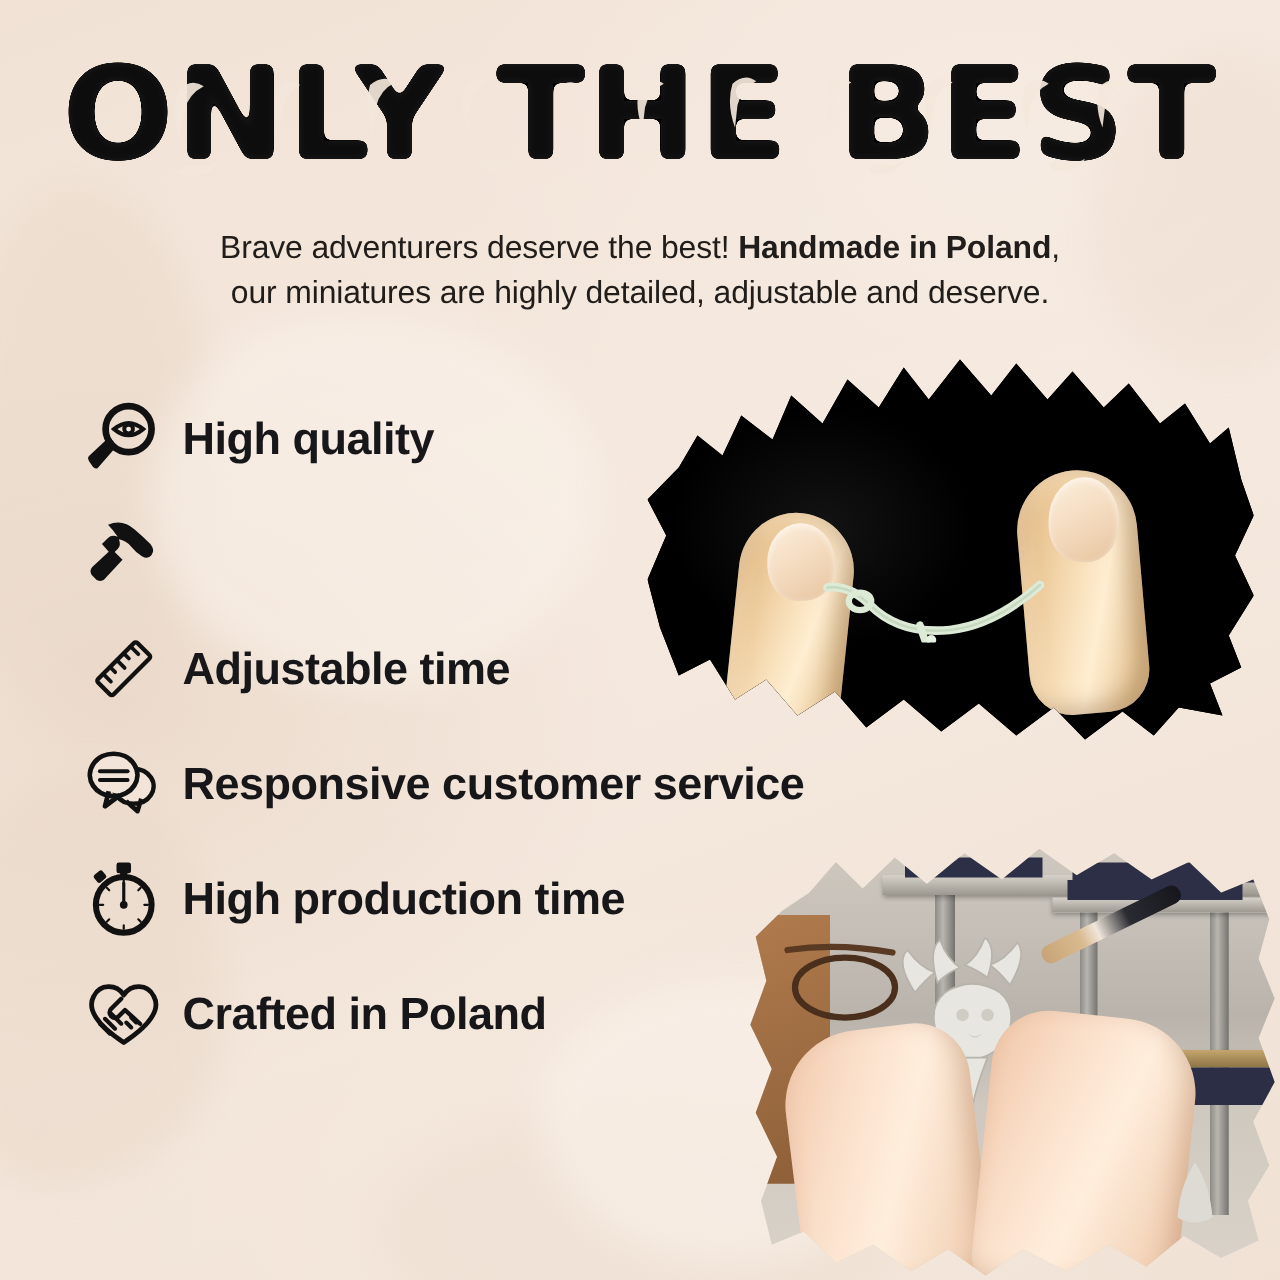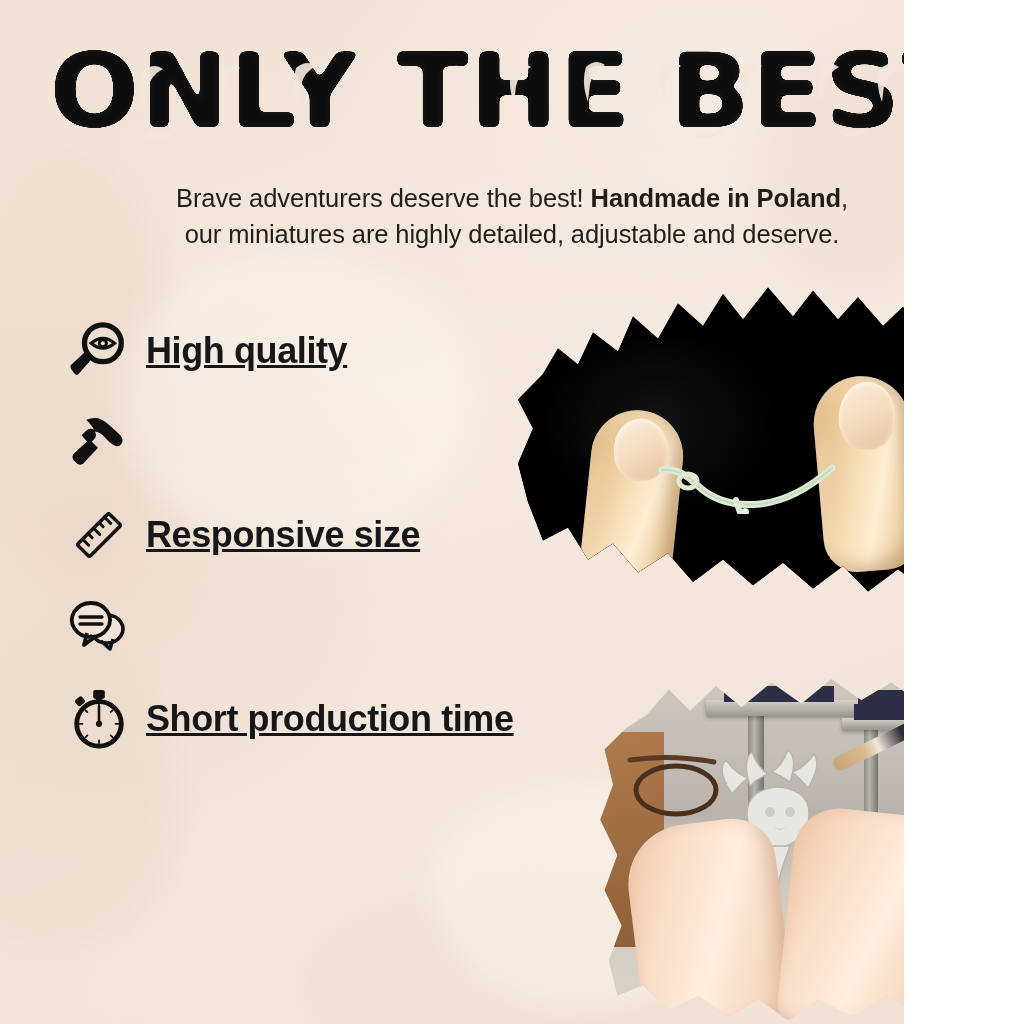--- a/index.html
+++ b/index.html
@@ -2,21 +2,21 @@
 <html><head>
 <meta charset="utf-8">
 <style>
   html, body {
     margin: 0;
     padding: 0;
     background: #ffffff;
   }
   .canvas {
     position: relative;
-    width: 904px;
+    width: 1024px;
     height: 1024px;
     overflow: hidden;
     background: #f2e4d8;
     font-family: "Liberation Sans", sans-serif;
   }
   
   .bg-base {
     position: absolute; inset: 0;
     background:
       radial-gradient(ellipse 60% 45% at 78% 12%, #f6ebe2 0%, rgba(246,235,226,0) 70%),
@@ -73,21 +73,20 @@
     justify-content: center;
   }
   .feature .ico svg { display: block; }
   .feature .flabel {
     font-size: 36px;
     font-weight: bold;
     color: #17171a;
     letter-spacing: -0.4px;
     white-space: nowrap;
     margin-left: 10px;
-    text-decoration: underline;
   }
 
   
   .photo {
     position: absolute;
     overflow: hidden;
   }
   .photo .inner { position: absolute; inset: 0; }
 
   
@@ -253,34 +252,35 @@
             <g stroke="#111" stroke-width="3.1" stroke-linecap="round">
               <line x1="17" y1="23" x2="17" y2="32"></line>
               <line x1="25" y1="23" x2="25" y2="29"></line>
               <line x1="33" y1="23" x2="33" y2="32"></line>
               <line x1="41" y1="23" x2="41" y2="29"></line>
               <line x1="49" y1="23" x2="49" y2="32"></line>
             </g>
           </g>
         </svg>
       </span>
-      <span class="flabel">Responsive size</span>
+      <span class="flabel">Adjustable time</span>
     </div>
 
     <div class="feature">
       <span class="ico">
         <svg width="64" height="64" viewBox="0 0 64 64">
           <path d="M40 20 a16 14 0 1 1 -0.2 0 Z M46 44 l-3 10 l-9 -8" fill="#f2e4d8" stroke="#111" stroke-width="3.6" stroke-linejoin="round"></path>
           <path d="M24 8 a19 17 0 1 1 -0.2 0 Z M20 38 l-3 12 l12 -9" fill="#f2e4d8" stroke="#111" stroke-width="3.8" stroke-linejoin="round"></path>
           <g stroke="#111" stroke-width="3.3" stroke-linecap="round">
             <line x1="13" y1="22" x2="35" y2="22"></line>
             <line x1="13" y1="29" x2="35" y2="29"></line>
           </g>
         </svg>
       </span>
+      <span class="flabel">Responsive customer service</span>
     </div>
 
     <div class="feature">
       <span class="ico">
         <svg width="62" height="62" viewBox="0 0 64 64">
           <rect x="26" y="2" width="12" height="9" rx="2" fill="#111"></rect>
           <rect x="29" y="9" width="6" height="7" fill="#111"></rect>
           <rect x="8" y="10" width="9" height="8" rx="2" fill="#111" transform="rotate(-40 12 14)"></rect>
           <circle cx="32" cy="37" r="23" fill="none" stroke="#111" stroke-width="5"></circle>
           <g stroke="#111" stroke-width="1.8" stroke-linecap="round">
@@ -290,23 +290,41 @@
             <line x1="49" y1="37" x2="52" y2="37"></line>
             <line x1="18" y1="23" x2="20" y2="25"></line>
             <line x1="44" y1="49" x2="46" y2="51"></line>
             <line x1="18" y1="51" x2="20" y2="49"></line>
             <line x1="44" y1="25" x2="46" y2="23"></line>
           </g>
           <line x1="32" y1="37" x2="32" y2="19" stroke="#111" stroke-width="2.6" stroke-linecap="round"></line>
           <circle cx="32" cy="37" r="3.2" fill="#111"></circle>
         </svg>
       </span>
-      <span class="flabel">Short production time</span>
-    </div>
-
+      <span class="flabel">High production time</span>
+    </div>
+
+    <div class="feature">
+      <span class="ico">
+        <svg width="64" height="62" viewBox="0 0 64 62">
+          <path d="M32 54 C 8 38 3 26 8 17 C 13 7 26 7 32 16 C 38 7 51 7 56 17 C 61 26 56 38 32 54 Z" fill="none" stroke="#111" stroke-width="3.8" stroke-linejoin="round"></path>
+          <path d="M30 19 l-8 8 a4 4 0 0 0 0 6 a4 4 0 0 0 6 0 l5 -5 l12 11" fill="none" stroke="#111" stroke-width="3.5" stroke-linejoin="round" stroke-linecap="round"></path>
+          <g stroke="#111" stroke-width="3.2" stroke-linecap="round">
+            <line x1="17" y1="35" x2="25" y2="43"></line>
+            <line x1="22" y1="31" x2="30" y2="39"></line>
+            <line x1="13" y1="39" x2="21" y2="47"></line>
+          </g>
+          <g stroke="#111" stroke-width="3.2" stroke-linecap="round">
+            <line x1="38" y1="34" x2="42" y2="38"></line>
+            <line x1="34" y1="38" x2="38" y2="42"></line>
+          </g>
+        </svg>
+      </span>
+      <span class="flabel">Crafted in Poland</span>
+    </div>
 
   </div>
 
   <div class="photo" id="photo-top">
     <svg width="0" height="0" style="position:absolute">
       <defs>
         <mask id="tornmask-top" maskUnits="objectBoundingBox" maskContentUnits="objectBoundingBox">
           <path fill="#fff" d="M0.07,0.30 L0.10,0.22 L0.14,0.27 L0.17,0.17 L0.22,0.23 L0.25,0.12
             L0.30,0.19 L0.34,0.08 L0.39,0.15 L0.43,0.05 L0.47,0.13 L0.52,0.03 L0.57,0.12
             L0.61,0.04 L0.66,0.13 L0.70,0.06 L0.75,0.15 L0.79,0.09 L0.84,0.19 L0.88,0.14

